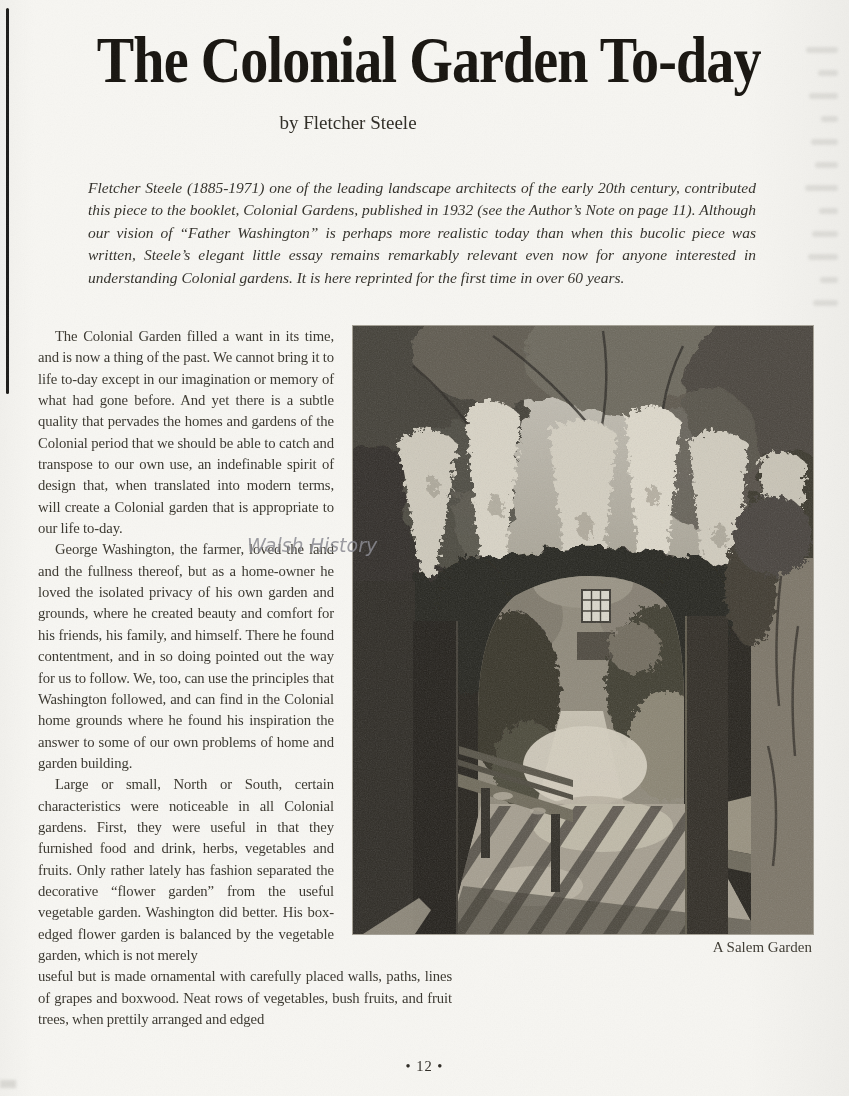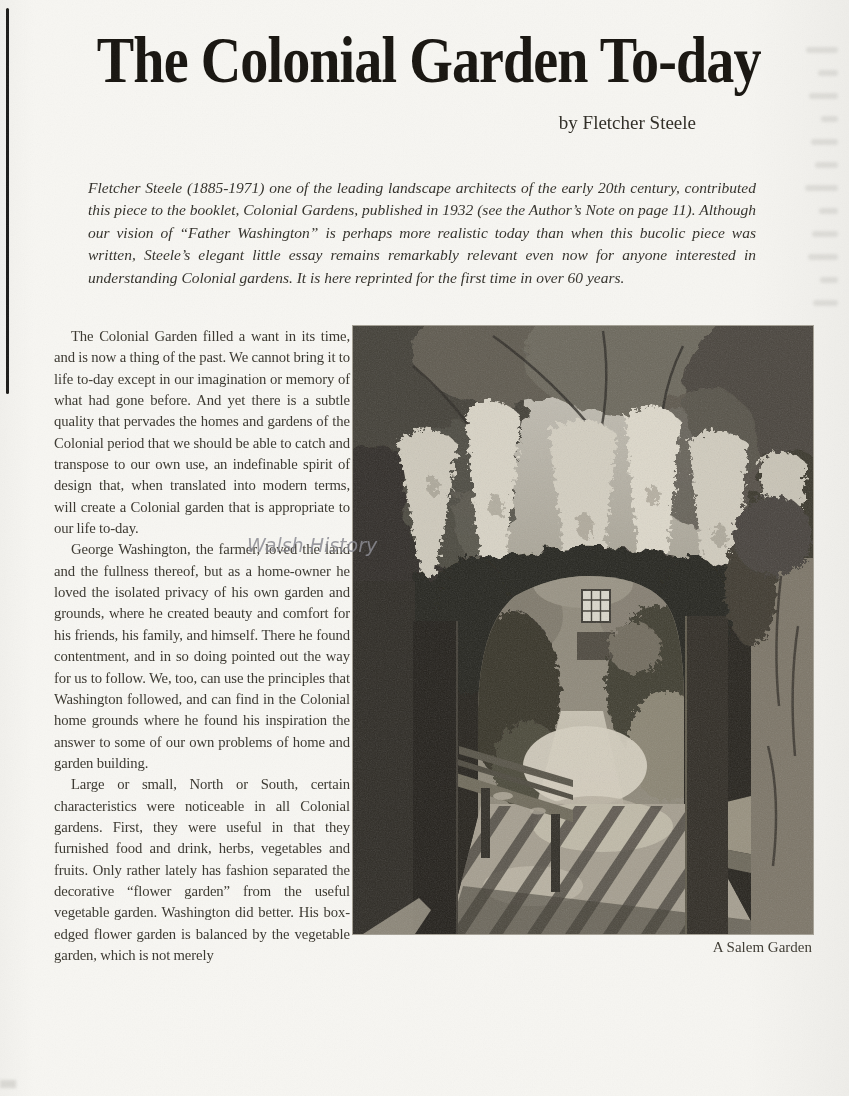--- a/index.html
+++ b/index.html
@@ -9,26 +9,26 @@
     font-family:"Liberation Serif",serif;color:#3b382f;
   }
   
   .scan-line{position:absolute;left:6px;top:8px;width:3px;height:386px;background:#1c1b18;border-radius:2px;}
   .corner-mark{position:absolute;left:0;top:1080px;width:16px;height:8px;background:#d9d8d3;filter:blur(1.5px);}
   .bleed{position:absolute;left:794px;top:30px;width:50px;height:300px;}
   .bleed i{display:block;height:6px;margin:17px 6px 0 auto;background:#c9c8c3;opacity:.5;filter:blur(1.6px);border-radius:3px;}
   
   .title{position:absolute;top:22px;left:0;width:849px;margin:4px;text-align:center;}
   .title span{display:inline-block;font-size:61px;font-weight:700;color:#17140f;letter-spacing:-1px;transform:scale(.92,1.06);white-space:nowrap;}
-  .byline{position:absolute;top:112px;left:0;width:696px;text-align:right;font-size:19px;color:#2f2c25;font-family:Liberation Serif, serif;}
+  .byline{position:absolute;top:112px;left:0;width:696px;text-align:center;font-size:19px;color:#2f2c25;font-family:Liberation Serif, serif;}
   .intro{position:absolute;left:88px;top:177px;width:668px;margin:0;font-style:italic;font-size:15.5px;line-height:22.4px;text-align:justify;color:#33312b;}
   
   .bodyflow{position:absolute;left:38px;top:326px;width:414px;font-size:14.7px;line-height:21.35px;text-align:justify;letter-spacing:-.1px;word-spacing:-.3px;color:#3a372f;}
   .bodyflow p{margin:0;}
-  .bodyflow p.narrow{width:296px;text-indent:17px;margin-left:16px;}
+  .bodyflow p.narrow{width:296px;text-indent:17px;}
   .bodyflow p.wide{width:414px;}
   .rightcol{position:absolute;left:433px;top:966px;width:400px;margin:0;font-size:14.7px;line-height:22.6px;text-align:justify;letter-spacing:-.1px;color:#3a372f;}
   
   .photo{position:absolute;left:352px;top:325px;width:460px;height:608px;margin:0;border:1px solid #a6a297;background:#bdb9ae;z-index:10;}
   .photo svg{display:block;}
   .caption{position:absolute;left:352px;top:939px;width:460px;text-align:right;font-size:15px;color:#3e3b33;}
   .pagenum{position:absolute;left:0;top:1058px;width:849px;text-align:center;font-size:14.5px;letter-spacing:1px;color:#2e2b25;}
   .watermark{position:absolute;left:247px;top:534px;font-family:"DejaVu Sans",sans-serif;font-size:19px;color:#8b8b92;opacity:.85;z-index:30;white-space:nowrap;font-style:italic;}
   .page-grain{position:absolute;left:0;top:0;z-index:40;pointer-events:none;}
 </style>
@@ -215,23 +215,25 @@
       <rect width="460" height="608" filter="url(#grainF)" opacity="0.16"></rect>
     </svg>
   </figure>
 
   <div class="caption">A Salem Garden</div>
 
   <div class="bodyflow">
     <p class="narrow">The Colonial Garden filled a want in its time, and is now a thing of the past. We cannot bring it to life to-day except in our imagination or memory of what had gone before. And yet there is a subtle quality that pervades the homes and gardens of the Colonial period that we should be able to catch and transpose to our own use, an indefinable spirit of design that, when translated into modern terms, will create a Colonial garden that is appropriate to our life to-day.</p>
     <p class="narrow">George Washington, the farmer, loved the land and the fullness thereof, but as a home-owner he loved the isolated privacy of his own garden and grounds, where he created beauty and comfort for his friends, his family, and himself. There he found contentment, and in so doing pointed out the way for us to follow. We, too, can use the principles that Washington followed, and can find in the Colonial home grounds where he found his inspiration the answer to some of our own problems of home and garden building.</p>
     <p class="narrow">Large or small, North or South, certain characteristics were noticeable in all Colonial gardens. First, they were useful in that they furnished food and drink, herbs, vegetables and fruits. Only rather lately has fashion separated the decorative “flower garden” from the useful vegetable garden. Washington did better. His box-edged flower garden is balanced by the vegetable garden, which is not merely</p>
+    <p class="wide">useful but is made ornamental with carefully placed walls, paths, lines of grapes and boxwood. Neat rows of vegetables, bush fruits, and fruit trees, when prettily arranged and edged</p>
   </div>
 
 
+  <div class="pagenum">• 12 •</div>
 
   <svg class="page-grain" width="849" height="1096" xmlns="http://www.w3.org/2000/svg">
     <filter id="pgrain">
       <feTurbulence type="fractalNoise" baseFrequency="0.9" numOctaves="2" seed="11" stitchTiles="stitch"></feTurbulence>
       <feColorMatrix type="saturate" values="0"></feColorMatrix>
     </filter>
     <rect width="849" height="1096" filter="url(#pgrain)" opacity="0.05"></rect>
   </svg>
 
 </div>

